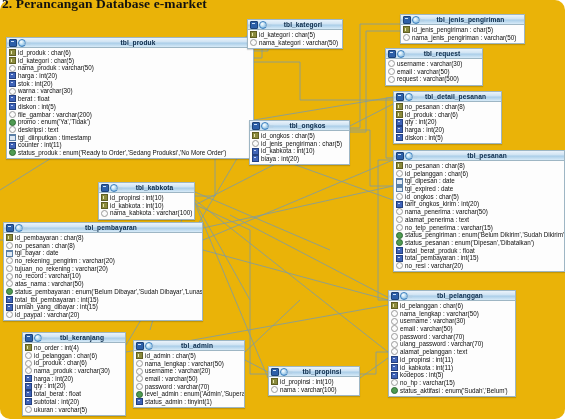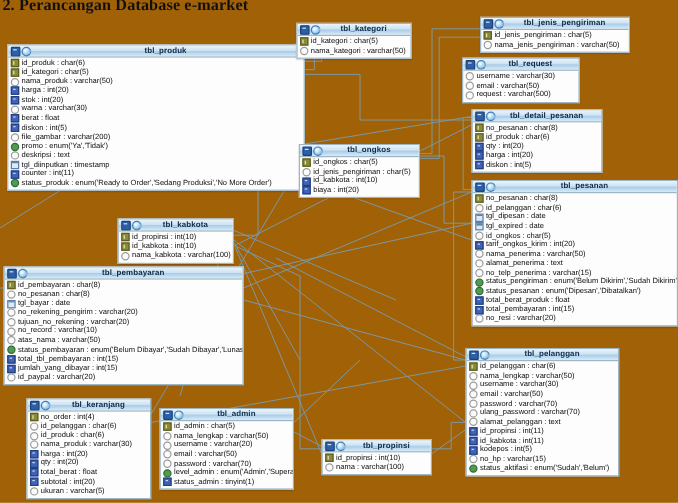--- a/index.html
+++ b/index.html
@@ -1,21 +1,21 @@
 <!DOCTYPE html>
 <html><head>
 <meta charset="utf-8">
 <style>
   html,body{margin:0;padding:0;background:#fff;}
   body{
     width:565px;height:419px;position:relative;overflow:hidden;
     font-family:"Liberation Sans","DejaVu Sans",sans-serif;
     -webkit-font-smoothing:none;
   }
-  #stage{position:absolute;inset:0;background:#a16207;}
+  #stage{position:absolute;inset:0;background:#eab308;border-radius:10px;}
 
   
   #doc-title{
     position:absolute;left:2px;top:-4px;
     font-family:"Liberation Serif","DejaVu Serif",serif;
     font-weight:bold;font-size:13.5px;color:#111;
     letter-spacing:.1px;white-space:nowrap;
   }
 
   

